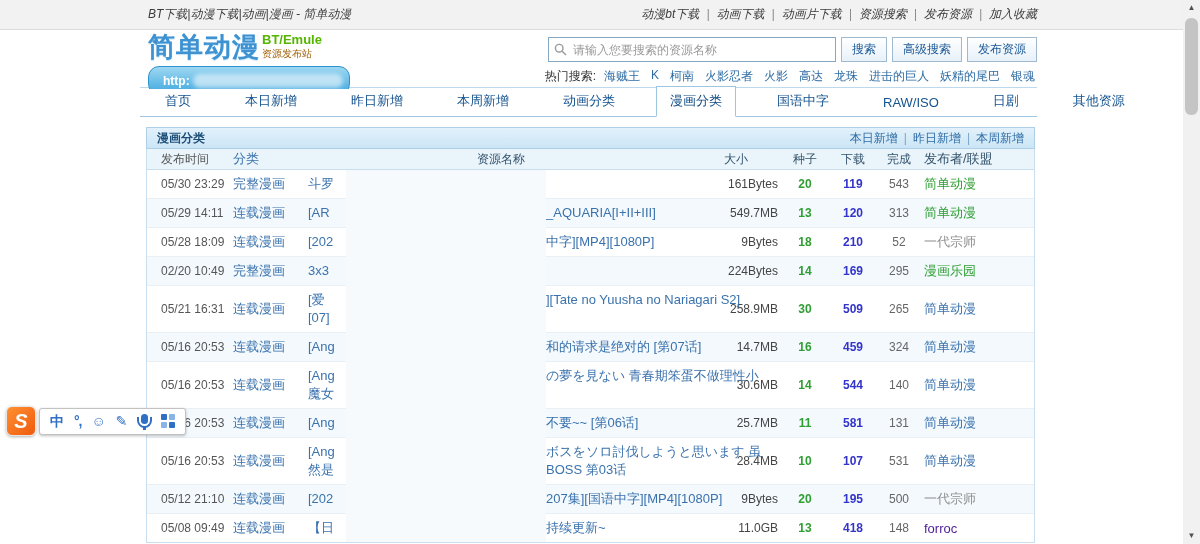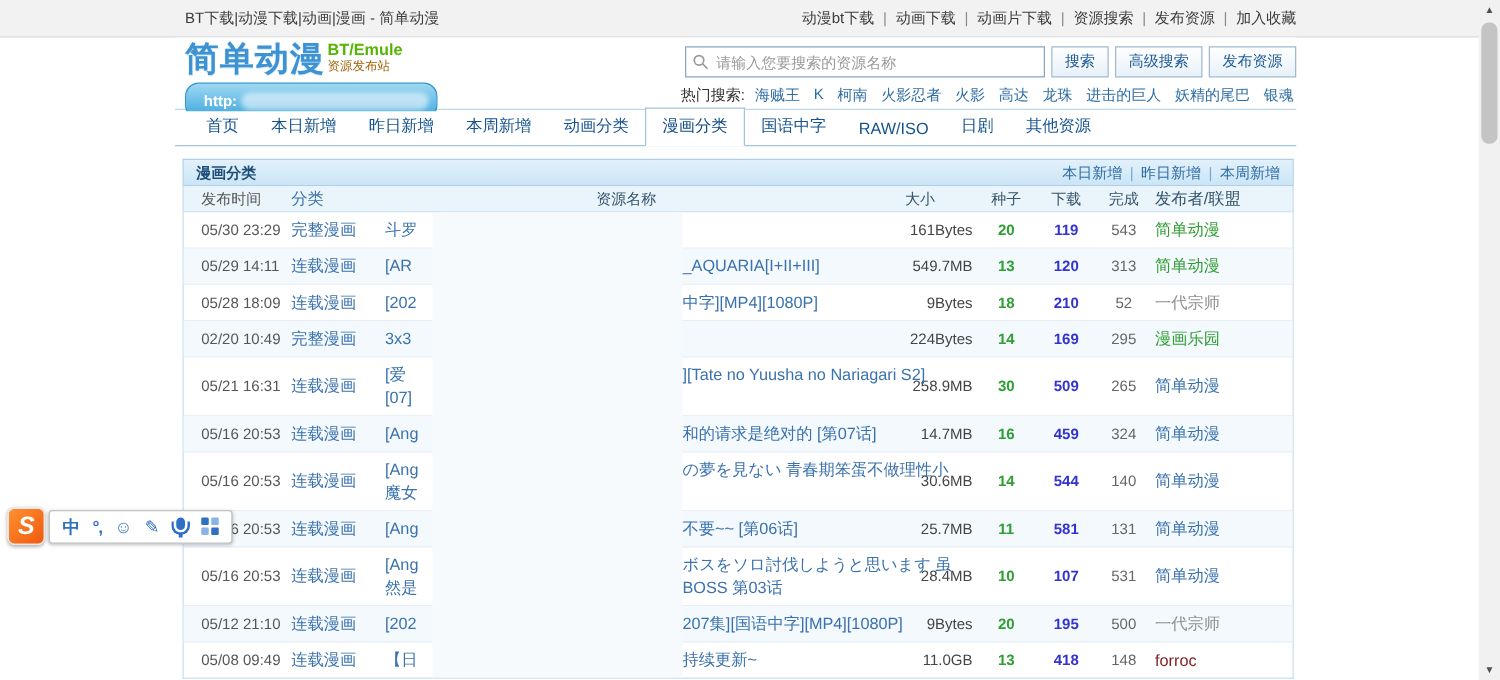--- a/index.html
+++ b/index.html
@@ -4,21 +4,21 @@
 <style>
   * { margin:0; padding:0; box-sizing:border-box; }
   html,body { width:1200px; height:544px; overflow:hidden; background:#ffffff;
     font-family:"Liberation Sans","DejaVu Sans",sans-serif; }
   body { position:relative; }
 
   
   .topbar { position:absolute; left:0; top:0; width:1183px; height:30px;
     background:#f2f2f2; border-bottom:1px solid #dcdcdc;
     display:flex; justify-content:space-between; align-items:center;
-    padding:0 146px 0 148px; font-size:12px; color:#3b3b3b; }
+    padding:0 146px 0 148px; font-size:12px; color:#3b3b3b;font-style:italic; }
   .toplinks { display:flex; align-items:center; }
   .toplinks span { cursor:pointer; color:#3b3b3b; white-space:nowrap; }
   .toplinks span + span::before { content:"|"; margin:0 7px; color:#8a8a8a; cursor:default; }
 
   
   .content { position:absolute; left:140px; top:30px; width:897px; height:514px; background:#fff; }
 
   
   .hdr { position:relative; height:58px; border-bottom:1px solid #bcd9ee; }
   .logo { position:absolute; left:8px; top:1px; display:flex; align-items:flex-start; }
@@ -44,21 +44,21 @@
 
   .hotrow { position:absolute; right:2px; top:38px; font-size:12px; color:#333;
     display:flex; align-items:center; }
   .hotlabel { margin-right:8px; }
   .hotlinks { display:flex; gap:11px; }
   .hotlinks span { color:#2e6da4; cursor:pointer; white-space:nowrap; }
 
   
   .nav { position:absolute; left:140px; top:89px; width:897px; height:28px;
     border-bottom:1px solid #9fc6e0; display:flex; align-items:flex-end;
-    padding-left:12px; background:#fff; }
+    padding-left:12px; background:#fff;gap:28px; }
   .tab { padding:5px 13px 6px; font-size:13px; color:#15538e; cursor:pointer; white-space:nowrap; }
   .tab.active { background:#fff; border:1px solid #9fc6e0; border-bottom:1px solid #fff;
     margin-bottom:-1px; color:#0f4a82; }
 
   
   .panel { position:absolute; left:146px; top:127px; width:889px; }
   .secbar { height:22px; background:linear-gradient(#e2f1fb,#cbe5f6); border:1px solid #aecfe8;
     display:flex; justify-content:space-between; align-items:center; padding:0 10px; font-size:12px; }
   .sectitle { font-weight:bold; color:#1d4e78; }
   .seclinks { display:flex; align-items:center; }
@@ -407,21 +407,21 @@
           <div class="tline">
             <span class="tpre">【日</span>
             <span class="tsuf">持续更新~</span>
           </div>
 
         </div>
         <div class="c-size">11.0GB</div>
         <div class="c-seed">13</div>
         <div class="c-dl">418</div>
         <div class="c-done">148</div>
-        <div class="c-pub" style="color: #7f1d1d;">forroc</div>
+        <div class="c-pub" style="color: #4c1d95;">forroc</div>
       </div>
     </div>
 
 </div>
 
 <div class="ime">
   <div class="ime-s">S</div>
   <div class="ime-bar">
     <span class="ime-ic ime-mode">中</span>
     <span class="ime-ic ime-punct">°,</span>

